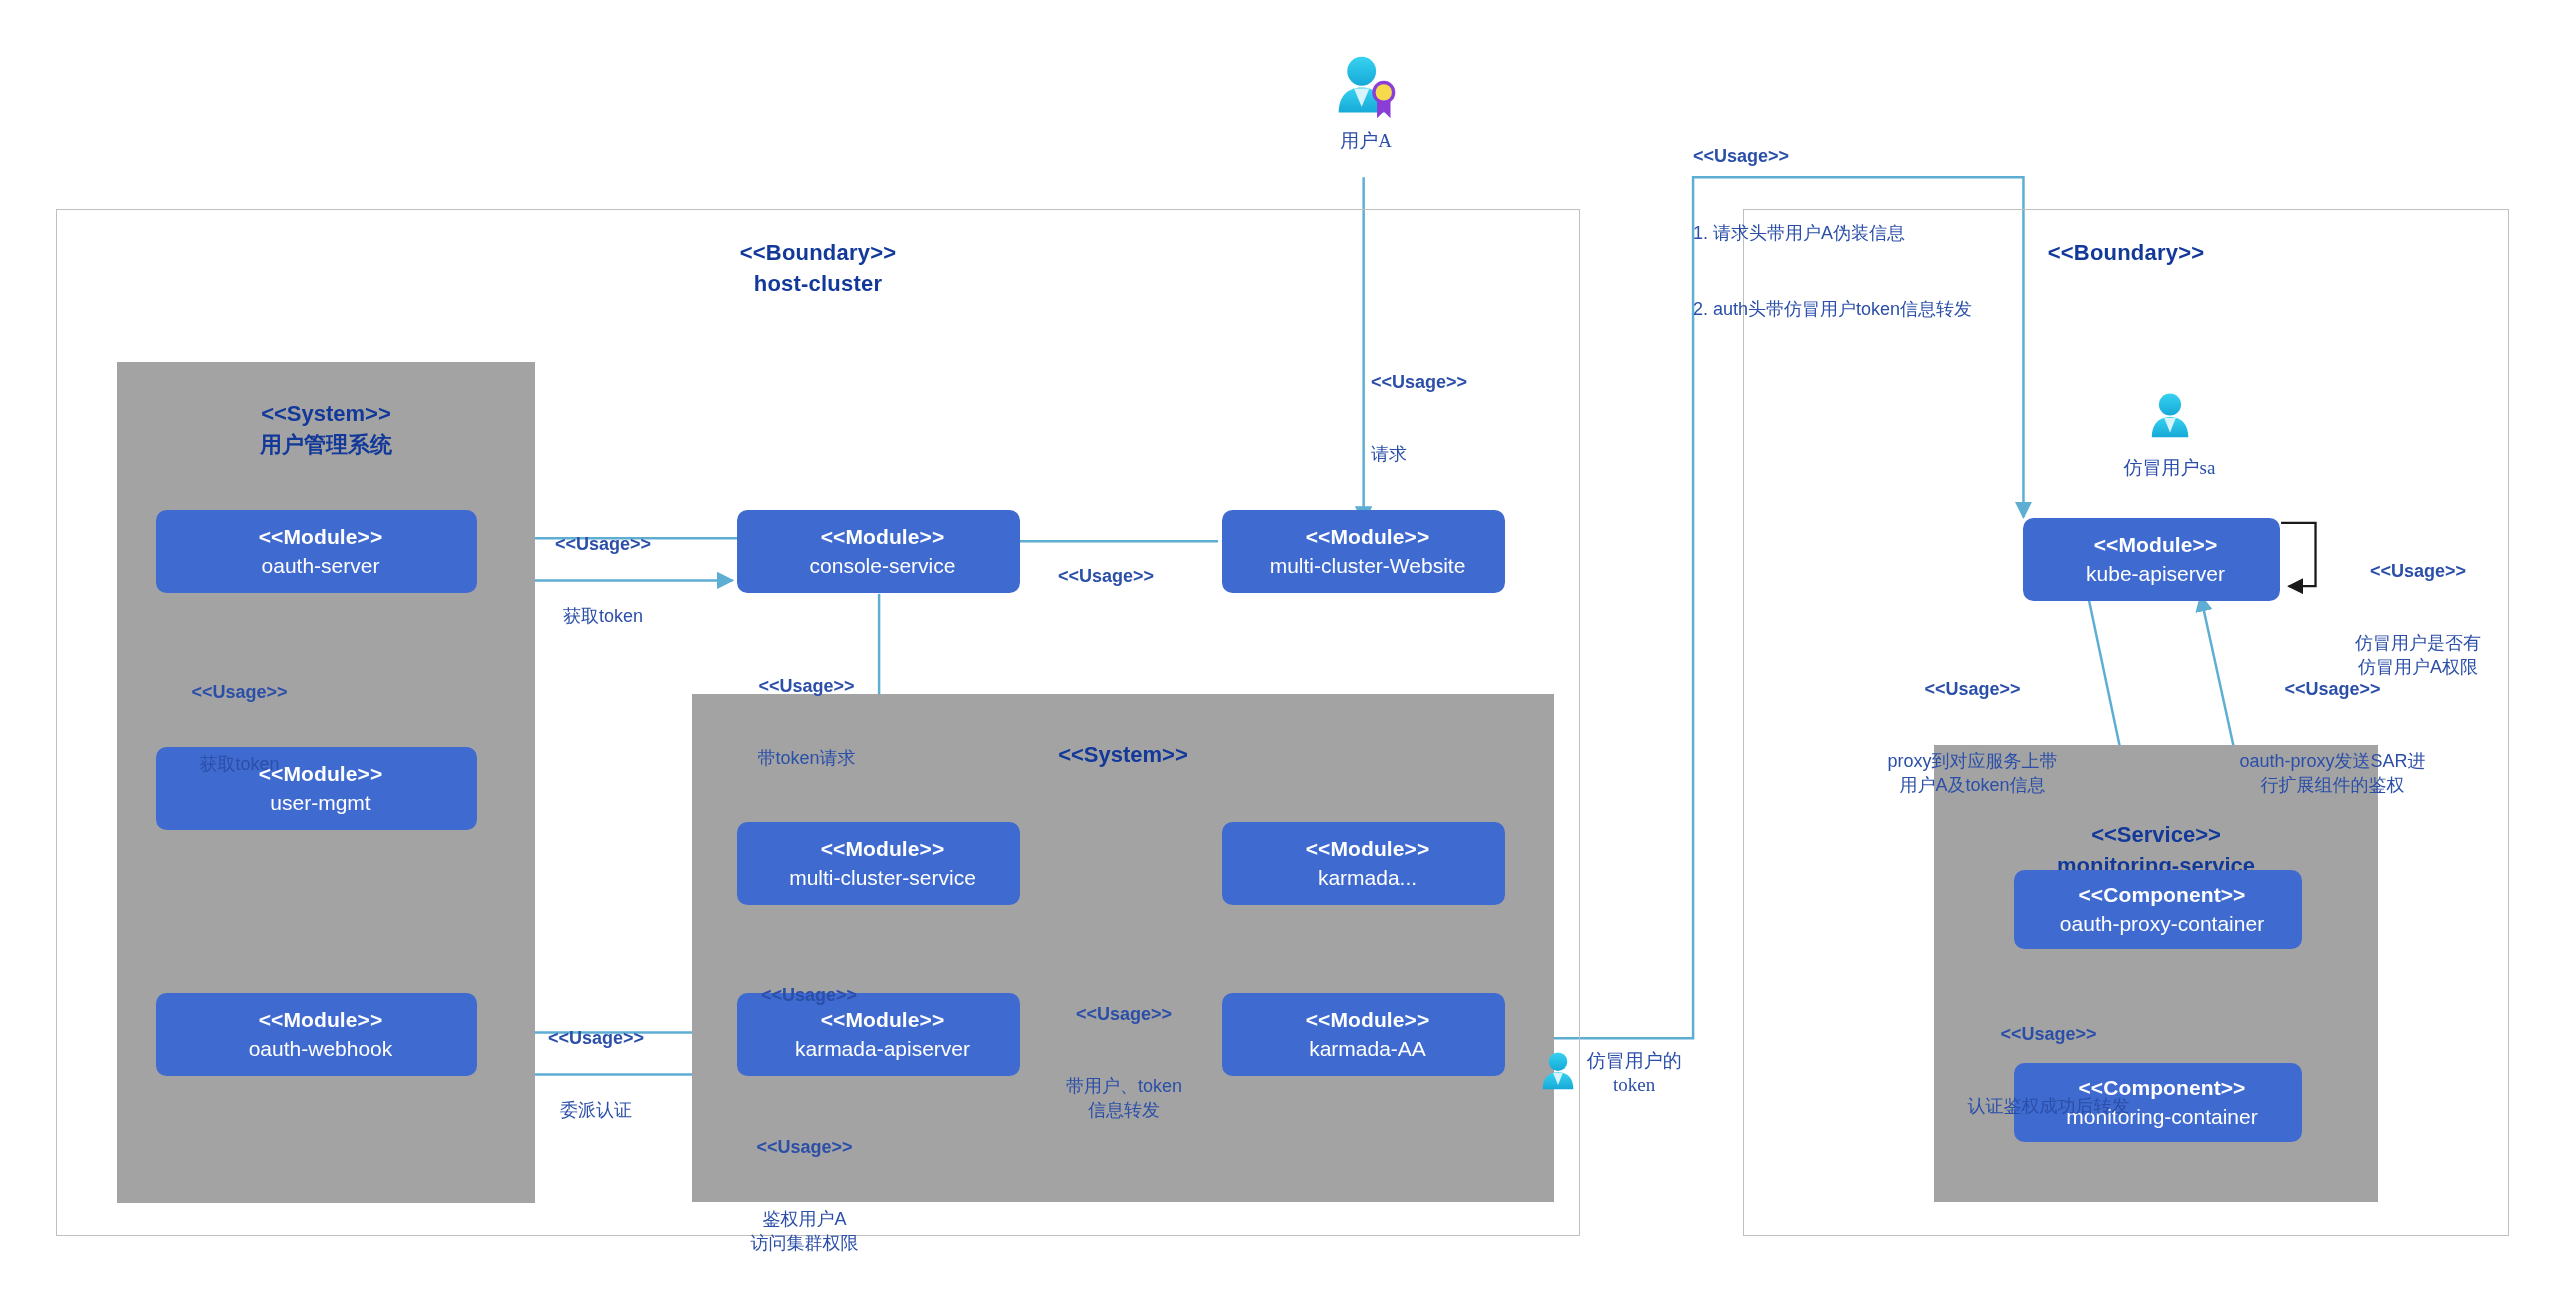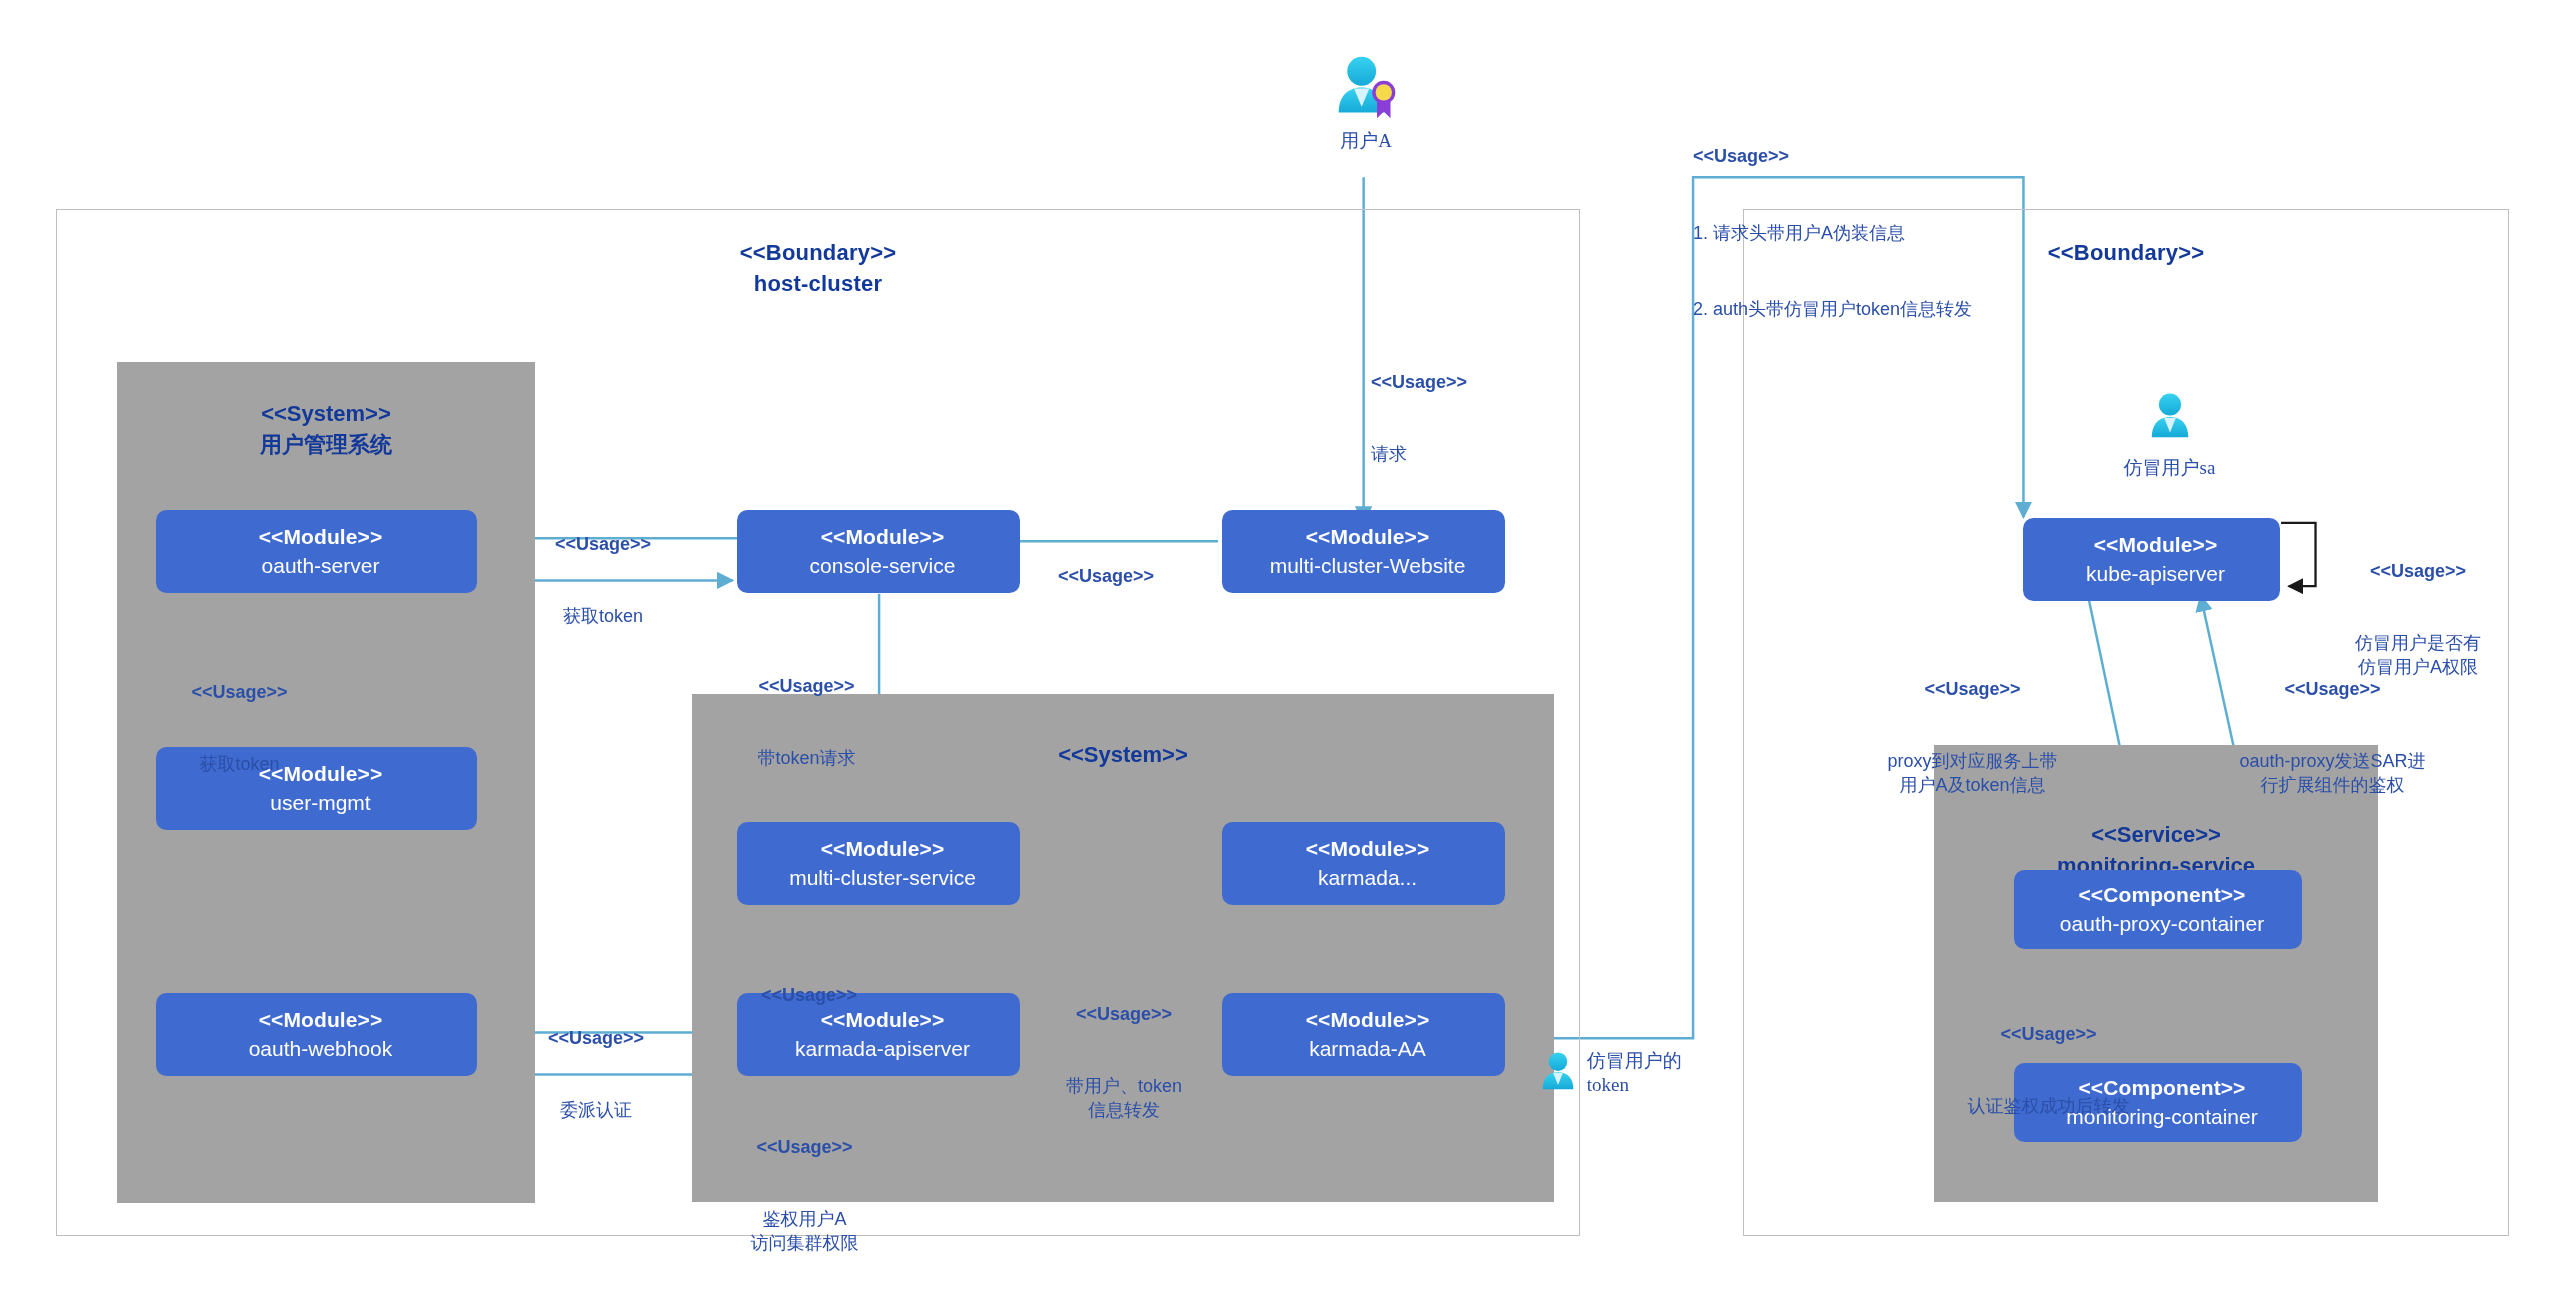--- a/index.html
+++ b/index.html
@@ -126,21 +126,21 @@
     font-family: Liberation Serif, serif;
   }
   .actor-row {
     position: absolute;
     display: flex;
     align-items: center;
     gap: 7.7px;
   }
   .actor-row .actor-caption {
     margin-top: 0;
-    text-align: left;
+    text-align: center;
   }
 
   
   #wires {
     position: absolute;
     left: 0; top: 0;
     width: 2576px;
     height: 1293px;
     pointer-events: none;
   }

